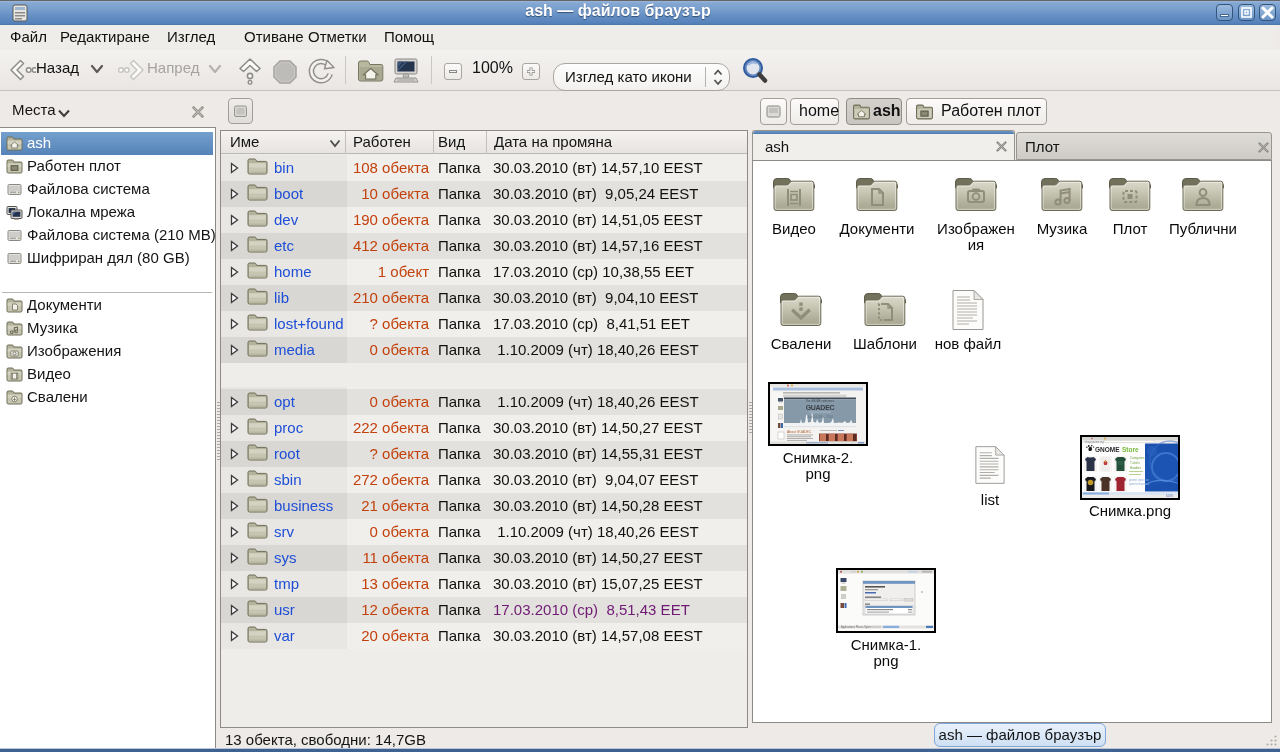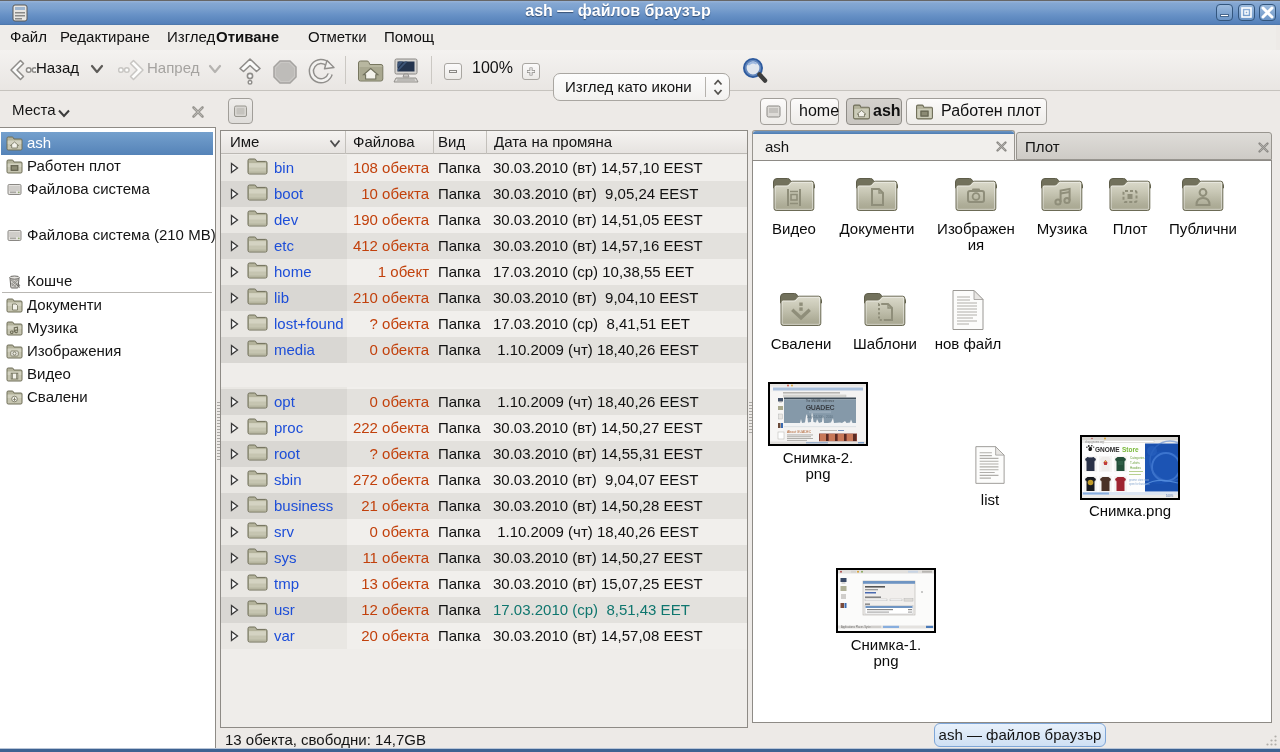--- a/index.html
+++ b/index.html
@@ -5,22 +5,22 @@
 html,body{width:1280px;height:752px;overflow:hidden;}
 body{font-family:"Liberation Sans",sans-serif;background:#edeae7;position:relative;}
 .abs{position:absolute;}
 .wbtn{top:4px;width:17px;height:17px;border:1px solid #33567e;border-radius:4px;
  background:linear-gradient(#9dbbde,#6b95c6);}
 .menubar{left:0;top:25px;width:1276px;height:25px;background:#efedea;}
 .menubar span{position:absolute;top:3px;font-size:15px;color:#101010;white-space:nowrap;}
 .toolbar{left:0;top:50px;width:1280px;height:41px;
  background:linear-gradient(#f4f2f0,#e9e6e3);border-bottom:1px solid #c6c3be;}
 .tsep{position:absolute;top:6px;width:1px;height:28px;background:#cbc8c3;}
-.combo{position:absolute;left:553px;top:23px;width:177px;height:28px;background:linear-gradient(#fdfdfd,#f2f1ef);
- border:1px solid #a9a6a1;border-radius:7px;}
+.combo{position:absolute;left:553px;top:13px;width:177px;height:28px;background:linear-gradient(#fdfdfd,#f2f1ef);
+ border:1px solid #a9a6a1;border-radius:12px;}
 .zbtn{position:absolute;top:13px;width:18px;height:17px;border:1px solid #a9a6a1;border-radius:3px;
  background:linear-gradient(#fbfafa,#eceae7);}
 .srow{position:absolute;left:1px;width:212px;height:23px;font-size:15px;color:#141414;}
 .lrow{position:absolute;left:0px;height:26px;width:526px;}
 .lrow .nm{position:absolute;left:53px;top:4px;font-size:15px;color:#1d4ed8;}
 .lrow .sz{position:absolute;left:60px;top:4px;width:148px;text-align:right;font-size:15px;color:#c2410c;}
 .srow .lbl{position:absolute;left:26px;top:2px;white-space:nowrap;}
 .srow svg{position:absolute;left:5px;top:3px;}
 .iconitem{position:absolute;text-align:center;font-size:15px;color:#0a0a0a;line-height:16px;}
 .thumb{position:absolute;border:2px solid #000;background:#fff;overflow:hidden;}
@@ -52,21 +52,21 @@
 <div class="abs wbtn" style="left:1259px;">
  <svg width="15" height="15" style="position:absolute;left:0;top:0">
       <path d="M3 3 L12 12 M12 3 L3 12" stroke="#fff" stroke-width="3" stroke-linecap="round"></path>
     </svg>
 </div>
 
 <div class="abs menubar">
     <span style="left:10px;">Файл</span>
     <span style="left:60px;">Редактиране</span>
     <span style="left:167px;">Изглед</span>
-    <span style="left:216px;font-weight:bold;">Отиване</span>
+    <span style="left:244px;">Отиване</span>
     <span style="left:308px;">Отметки</span>
     <span style="left:384px;">Помощ</span>
   </div>
 <div class="abs toolbar">
  <svg class="abs" style="left:8px;top:60px;margin-top:-52px;" width="28" height="24" viewBox="0 0 28 24">
   <path d="M12.5 2.5 L3 12 L12.5 21.5 L15.5 18.5 L9 12 L15.5 5.5 Z" fill="#fbfbfa" stroke="#8f8d8a" stroke-width="1.5" stroke-linejoin="round"></path>
   <circle cx="20.7" cy="12" r="2.3" fill="#fbfbfa" stroke="#8f8d8a" stroke-width="1.5"></circle>
   <circle cx="26.6" cy="12" r="2.3" fill="#fbfbfa" stroke="#8f8d8a" stroke-width="1.5"></circle>
  </svg>
  <div class="abs" style="left:36px;top:9px;font-size:15px;color:#111;">Назад</div>
@@ -165,37 +165,48 @@
     </div>
     <div class="srow" style="top:50px;">
       <svg width="17" height="17" viewBox="0 0 17 17">
 <rect x="2" y="3.5" width="13" height="10" rx="1.2" fill="#e3e1dd" stroke="#8a8884"></rect>
 <rect x="3.2" y="5" width="10.6" height="5" fill="#cfcdc9"></rect>
 <rect x="4" y="10.5" width="6" height="1.6" fill="#a9a7a3"></rect>
 <circle cx="12.8" cy="11.3" r="0.9" fill="#8fa86e"></circle>
       </svg>
       <span class="lbl">Файлова система</span>
     </div>
+    <div class="srow" style="top:73px;">
+      <svg width="17" height="17" viewBox="0 0 17 17">
+<rect x="1" y="2.5" width="10" height="8" rx="1" fill="#e8e6e2" stroke="#55534f"></rect>
+<rect x="2.6" y="4.1" width="6.8" height="4.8" fill="#1d2b42"></rect>
+<rect x="5" y="6" width="11" height="8.5" rx="1" fill="#dddbd7" stroke="#55534f"></rect>
+<rect x="6.6" y="7.6" width="7.8" height="5.2" fill="#24344e"></rect>
+<path d="M7 8 L10 8 L6.6 11.5 L6.6 9 Z" fill="#46628c"></path>
+<rect x="8" y="14.5" width="5" height="1.2" fill="#8a8884"></rect>
+      </svg>
+      <span class="lbl">Локална мрежа</span>
+    </div>
     <div class="srow" style="top:96px;">
       <svg width="17" height="17" viewBox="0 0 17 17">
 <rect x="2" y="3.5" width="13" height="10" rx="1.2" fill="#e3e1dd" stroke="#8a8884"></rect>
 <rect x="3.2" y="5" width="10.6" height="5" fill="#cfcdc9"></rect>
 <rect x="4" y="10.5" width="6" height="1.6" fill="#a9a7a3"></rect>
 <circle cx="12.8" cy="11.3" r="0.9" fill="#8fa86e"></circle>
       </svg>
       <span class="lbl">Файлова система (210 MB)</span>
     </div>
-    <div class="srow" style="top:142px;">
-      <svg width="17" height="17" viewBox="0 0 17 17">
-<path d="M4 5 L13 5 L12.2 14.2 Q12.1 15 11.2 15 L5.8 15 Q4.9 15 4.8 14.2 Z" fill="#d5d3cf" stroke="#6a6864"></path>
-<ellipse cx="8.5" cy="4.6" rx="4.8" ry="1.6" fill="#e5e3df" stroke="#6a6864"></ellipse>
-<path d="M5 7 L12 13 M5.5 10.5 L10 14 M12 7 L6 13 M11.5 10.5 L7.5 14 M5.8 6.5 L11.8 11.5 M11.2 6.5 L5.4 11.2" stroke="#8d8b87" stroke-width=".8"></path>
-<path d="M10.5 11.5 L14 14.5 M12.5 11 L13.8 12.8" stroke="#6a6864" stroke-width="1"></path>
-      </svg>
-      <span class="lbl">Кошче</span>
+    <div class="srow" style="top:119px;">
+      <svg width="17" height="17" viewBox="0 0 17 17">
+<rect x="2" y="3.5" width="13" height="10" rx="1.2" fill="#e3e1dd" stroke="#8a8884"></rect>
+<rect x="3.2" y="5" width="10.6" height="5" fill="#cfcdc9"></rect>
+<rect x="4" y="10.5" width="6" height="1.6" fill="#a9a7a3"></rect>
+<circle cx="12.8" cy="11.3" r="0.9" fill="#8fa86e"></circle>
+      </svg>
+      <span class="lbl">Шифриран дял (80 GB)</span>
     </div>
     <div style="position:absolute;left:2px;top:164px;width:210px;height:1px;background:#b9b7b3;"></div>
     <div class="srow" style="top:166px;">
       <svg width="17" height="17" viewBox="0 0 17 17">
         <path d="M1 3.2 Q1 2 2.2 2 L6.2 2 Q7 2 7.4 2.8 L7.9 4 L15 4 Q16 4 16 5 L16 13.8 Q16 15 14.8 15 L2.2 15 Q1 15 1 13.8 Z" fill="#b3b29b" stroke="#6f6e59"></path>
         <path d="M1.8 5.6 L15.2 5.6 L15.2 14.2 L1.8 14.2 Z" fill="#c6c5b1"></path>
         <path d="M1.8 5.6 L15.2 5.6 L15.2 9 L1.8 9 Z" fill="#d2d1c0"></path>
         <path d="M6.5 7 L10 7 L11.5 8.5 L11.5 13 L6.5 13 Z" fill="#f2f1ea" stroke="#6f6e59" stroke-width=".8"></path>
       </svg>
       <span class="lbl">Документи</span>
@@ -242,21 +253,21 @@
   </div>
 <div class="abs" style="left:217px;top:402px;width:3px;height:60px;background:repeating-linear-gradient(#a9a7a3 0 1px,transparent 1px 3px);"></div>
 <div class="abs" style="left:220px;top:130px;width:528px;height:598px;border:1px solid #8e8b86;background:#efedea;">
     <div style="position:absolute;left:0;top:0;width:526px;height:23px;
  background:linear-gradient(#f5f3f1,#e6e3e0);border-bottom:1px solid #bcb9b4;">
  <div style="position:absolute;left:9px;top:2px;font-size:15px;color:#141414;">Име</div>
  <svg style="position:absolute;left:108px;top:8px;" width="12" height="9">
         <path d="M1.5 1.5 L6 7 L10.5 1.5" fill="none" stroke="#4c4c4c" stroke-width="1.8"></path>
       </svg>
  <div style="position:absolute;left:124px;top:0;width:1px;height:23px;background:#c3c0bb;"></div>
- <div style="position:absolute;left:132px;top:2px;font-size:15px;color:#141414;">Файлова</div>
+ <div style="position:absolute;left:132px;top:2px;font-size:15px;color:#141414;">Работен</div>
  <div style="position:absolute;left:212px;top:0;width:1px;height:23px;background:#c3c0bb;"></div>
  <div style="position:absolute;left:217px;top:2px;font-size:15px;color:#141414;">Вид</div>
  <div style="position:absolute;left:265px;top:0;width:1px;height:23px;background:#c3c0bb;"></div>
  <div style="position:absolute;left:273px;top:2px;font-size:15px;color:#141414;">Дата на промяна</div>
 </div>
     <div class="lrow" style="top:24px;">
       <div style="position:absolute;left:0;top:0;width:126px;height:26px;background:#e9e7e3;"></div>
       <div style="position:absolute;left:126px;top:0;width:400px;height:26px;background:#f1efec;"></div>
       <svg style="position:absolute;left:8px;top:7px;" width="11" height="12">
         <path d="M2.5 1.5 L8.5 6 L2.5 10.5 Z" fill="#fcfcfc" stroke="#3a3a3a" stroke-width="1.3"></path>
@@ -552,21 +563,21 @@
       </svg>
       <svg width="21" height="19" viewBox="0 0 21 19" style="position:absolute;left:26px;top:2px;">
 <path d="M1 3.6 Q1 2 2.6 2 L7.6 2 Q8.6 2 9 3 L9.6 4.4 L18.6 4.4 Q20 4.4 20 5.8 L20 15.4 Q20 17 18.4 17 L2.6 17 Q1 17 1 15.4 Z" fill="#b3b29b" stroke="#6f6e59"></path>
 <path d="M2 6.2 L19 6.2 L19 16.2 L2 16.2 Z" fill="#c6c5b1"></path>
 <path d="M2 6.2 L19 6.2 L19 10.5 L2 10.5 Z" fill="#d4d3c2"></path>
 <path d="M2 14.5 L19 14.5 L19 16.2 L2 16.2 Z" fill="#b7b6a1"></path>
 </svg>
       <div class="nm">usr</div>
       <div class="sz">12 обекта</div>
       <div style="position:absolute;left:217px;top:4px;font-size:15px;color:#101010;">Папка</div>
-      <div style="position:absolute;left:272px;top:4px;font-size:15px;color:#0f766e;white-space:pre;">17.03.2010 (ср)  8,51,43 EET</div>
+      <div style="position:absolute;left:272px;top:4px;font-size:15px;color:#701a75;white-space:pre;">17.03.2010 (ср)  8,51,43 EET</div>
     </div>
     <div class="lrow" style="top:492px;">
       <div style="position:absolute;left:0;top:0;width:126px;height:26px;background:#e9e7e3;"></div>
       <div style="position:absolute;left:126px;top:0;width:400px;height:26px;background:#f1efec;"></div>
       <svg style="position:absolute;left:8px;top:7px;" width="11" height="12">
         <path d="M2.5 1.5 L8.5 6 L2.5 10.5 Z" fill="#fcfcfc" stroke="#3a3a3a" stroke-width="1.3"></path>
       </svg>
       <svg width="21" height="19" viewBox="0 0 21 19" style="position:absolute;left:26px;top:2px;">
 <path d="M1 3.6 Q1 2 2.6 2 L7.6 2 Q8.6 2 9 3 L9.6 4.4 L18.6 4.4 Q20 4.4 20 5.8 L20 15.4 Q20 17 18.4 17 L2.6 17 Q1 17 1 15.4 Z" fill="#b3b29b" stroke="#6f6e59"></path>
 <path d="M2 6.2 L19 6.2 L19 16.2 L2 16.2 Z" fill="#c6c5b1"></path>

